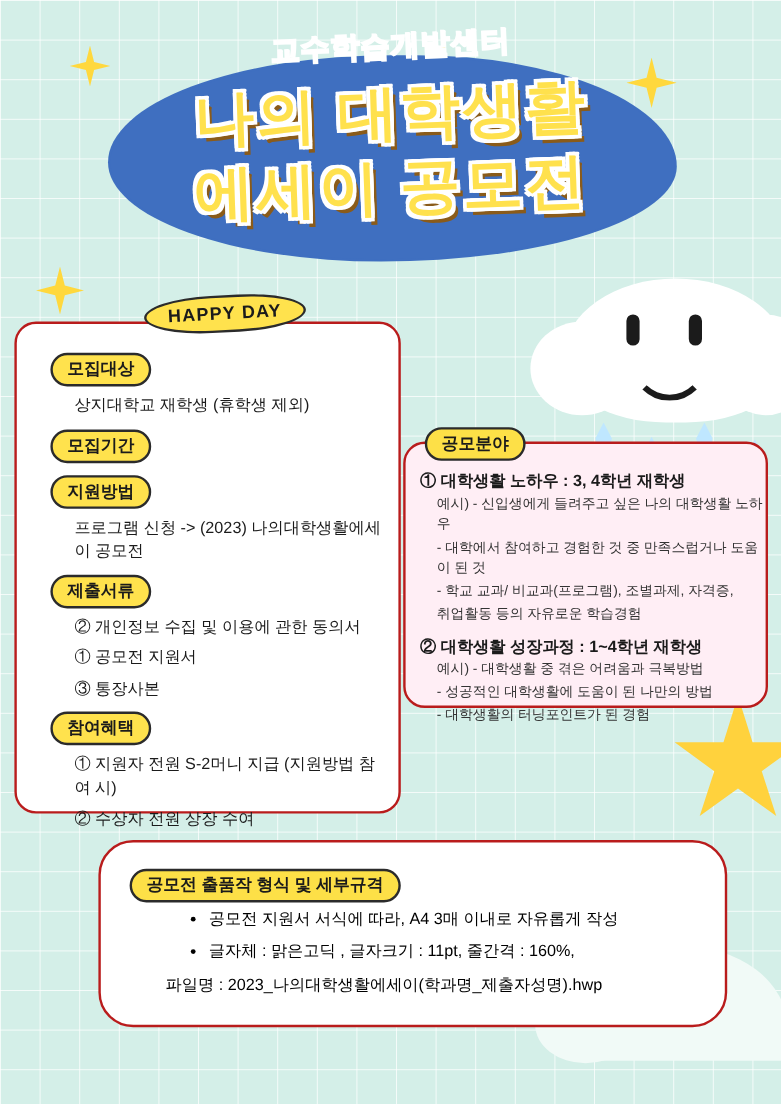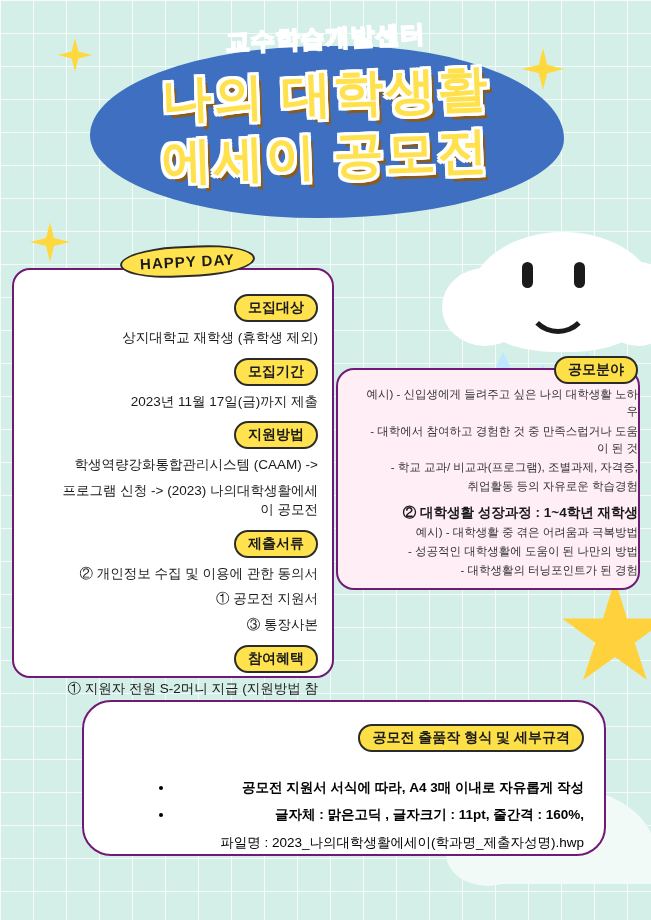--- a/index.html
+++ b/index.html
@@ -79,21 +79,21 @@
     clip-path:polygon(50% 0,100% 62%,85% 95%,15% 95%,0 62%);}
   .drop.d1{left:496px;top:352px;}
   .drop.d2{left:536px;top:364px;}
   .drop.d3{left:580px;top:352px;}
   .drop.d4{left:622px;top:366px;}
 
   .cloud2{position:absolute;left:476px;top:788px;width:180px;height:96px;background:#f1faf7;border-radius:50% 50% 0 0/70% 70% 0 0;}
   .cloud2:before{content:"";position:absolute;left:-30px;top:34px;width:84px;height:64px;background:#f1faf7;border-radius:50%;}
 
   
-  .panel{position:absolute;background:#fff;border:2px solid #701a75;border-radius:18px;text-align:right;}
+  .panel{position:absolute;background:#fff;border:2px solid #b91c1c;border-radius:18px;}
   .panel-left{left:12px;top:268px;width:318px;height:406px;}
   .panel-right{left:336px;top:368px;width:300px;height:218px;background:#ffeef5;}
   .panel-bottom{left:82px;top:700px;width:520px;height:152px;background:#fff;border-radius:29px;}
 
   .tag{
     display:inline-block;background:#ffe24d;border:2px solid #2b2b2b;border-radius:14px;
     padding:3px 12px;font-weight:bold;font-size:14px;color:#1b1b1b;
   }
   .tag.pink{background:#fde047;}
   .line{font-size:13.5px;color:#1b1b1b;margin:6px 0 0 20px;line-height:1.45;}
@@ -104,21 +104,21 @@
     background:#ffe24d;border:2px solid #2b2b2b;border-radius:50%/60%;
     padding:5px 18px;font-weight:bold;font-size:15px;color:#1b1b1b;
     transform:rotate(-3deg);letter-spacing:1px;
   }
 
   .panel-right .hdr{margin:-14px 0 0 16px;}
   .r-item{font-size:13.5px;font-weight:bold;color:#1b1b1b;margin:8px 0 2px 12px;}
   .r-sub{font-size:11.5px;color:#333;margin:2px 0 0 26px;line-height:1.5;}
   .r-sub.ind{}
 
-  .bullets{margin:26px 0 0 26px;font-weight:bold;}
+  .bullets{margin:4px 0 0 26px;}
   .bullets li{font-size:13.5px;margin-bottom:7px;line-height:1.5;}
   .b-plain{font-size:13.5px;margin:0 0 0 30px;line-height:1.5;}
 
   .footer{
     position:absolute;left:0;right:0;bottom:14px;text-align:center;
     font-size:12.5px;font-weight:bold;color:#f2c200;
     -webkit-text-stroke:.6px #fff;
   }
 </style>
 </head>
@@ -154,25 +154,23 @@
   <div class="cloud2"></div>
 
   <div class="panel panel-left">
     <div style="padding:24px 14px 0 14px;">
       <div class="sec">
         <span class="tag">모집대상</span>
         <div class="line">상지대학교 재학생 (휴학생 제외)</div>
       </div>
       <div class="sec">
         <span class="tag">모집기간</span>
-        <div class="line">2023년 11월 17일(금)까지 제출</div>
       </div>
       <div class="sec">
         <span class="tag">지원방법</span>
-        <div class="line">학생역량강화통합관리시스템 (CAAM) -&gt;</div>
         <div class="line">프로그램 신청 -&gt; (2023) 나의대학생활에세이 공모전</div>
       </div>
       <div class="sec">
         <span class="tag">제출서류</span>
         <div class="line">② 개인정보 수집 및 이용에 관한 동의서</div>
         <div class="line">① 공모전 지원서</div>
         <div class="line">③ 통장사본</div>
       </div>
       <div class="sec">
         <span class="tag">참여혜택</span>
@@ -182,20 +180,21 @@
     </div>
   </div>
 
   <div class="happy">HAPPY DAY</div>
 
   <div class="panel panel-right">
     <div class="hdr">
       <span class="tag pink">공모분야</span>
     </div>
     <div>
+      <div class="r-item">① 대학생활 노하우 : 3, 4학년 재학생</div>
       <div class="r-sub">예시) - 신입생에게 들려주고 싶은 나의 대학생활 노하우</div>
       <div class="r-sub">- 대학에서 참여하고 경험한 것 중 만족스럽거나 도움이 된 것</div>
       <div class="r-sub ind">- 학교 교과/ 비교과(프로그램), 조별과제, 자격증,</div>
       <div class="r-sub ind">취업활동 등의 자유로운 학습경험</div>
     </div>
     <div>
       <div class="r-item">② 대학생활 성장과정 : 1~4학년 재학생</div>
       <div class="r-sub">예시) - 대학생활 중 겪은 어려움과 극복방법</div>
       <div class="r-sub">- 성공적인 대학생활에 도움이 된 나만의 방법</div>
       <div class="r-sub ind">- 대학생활의 터닝포인트가 된 경험</div>

